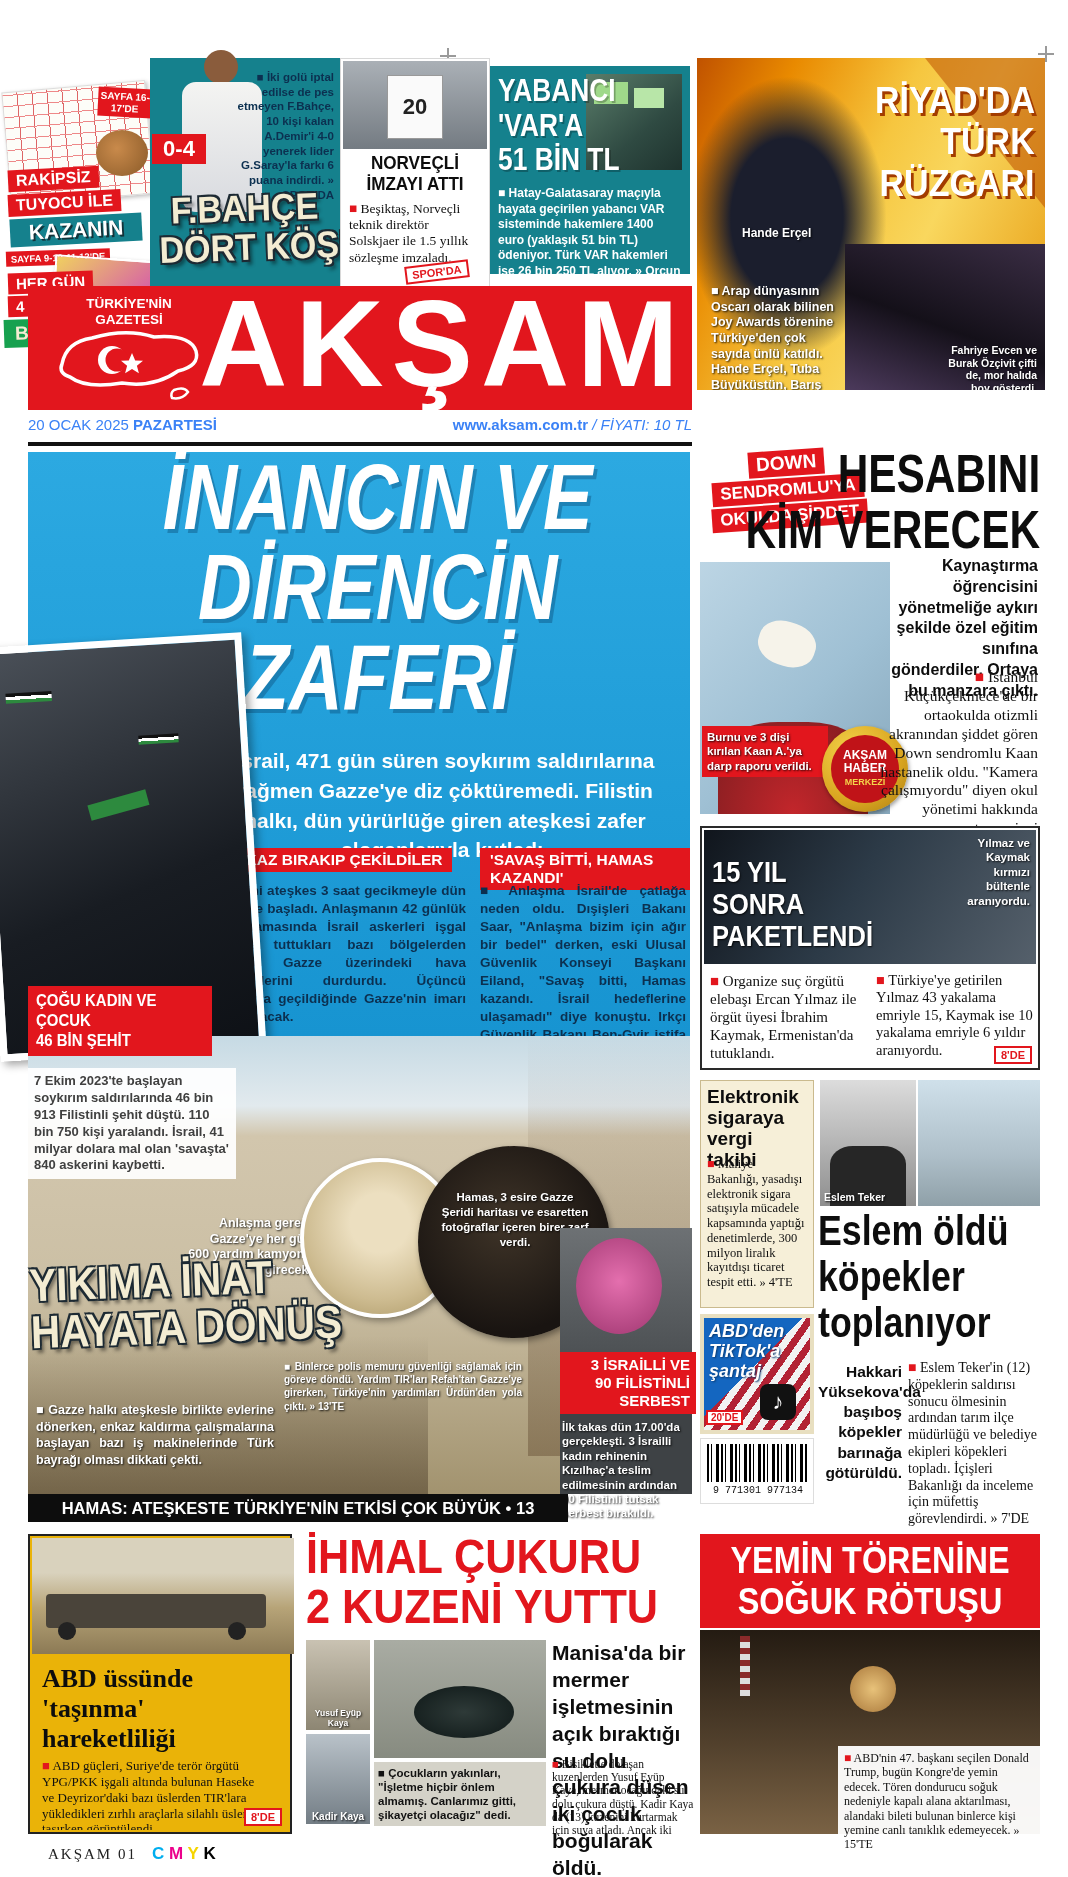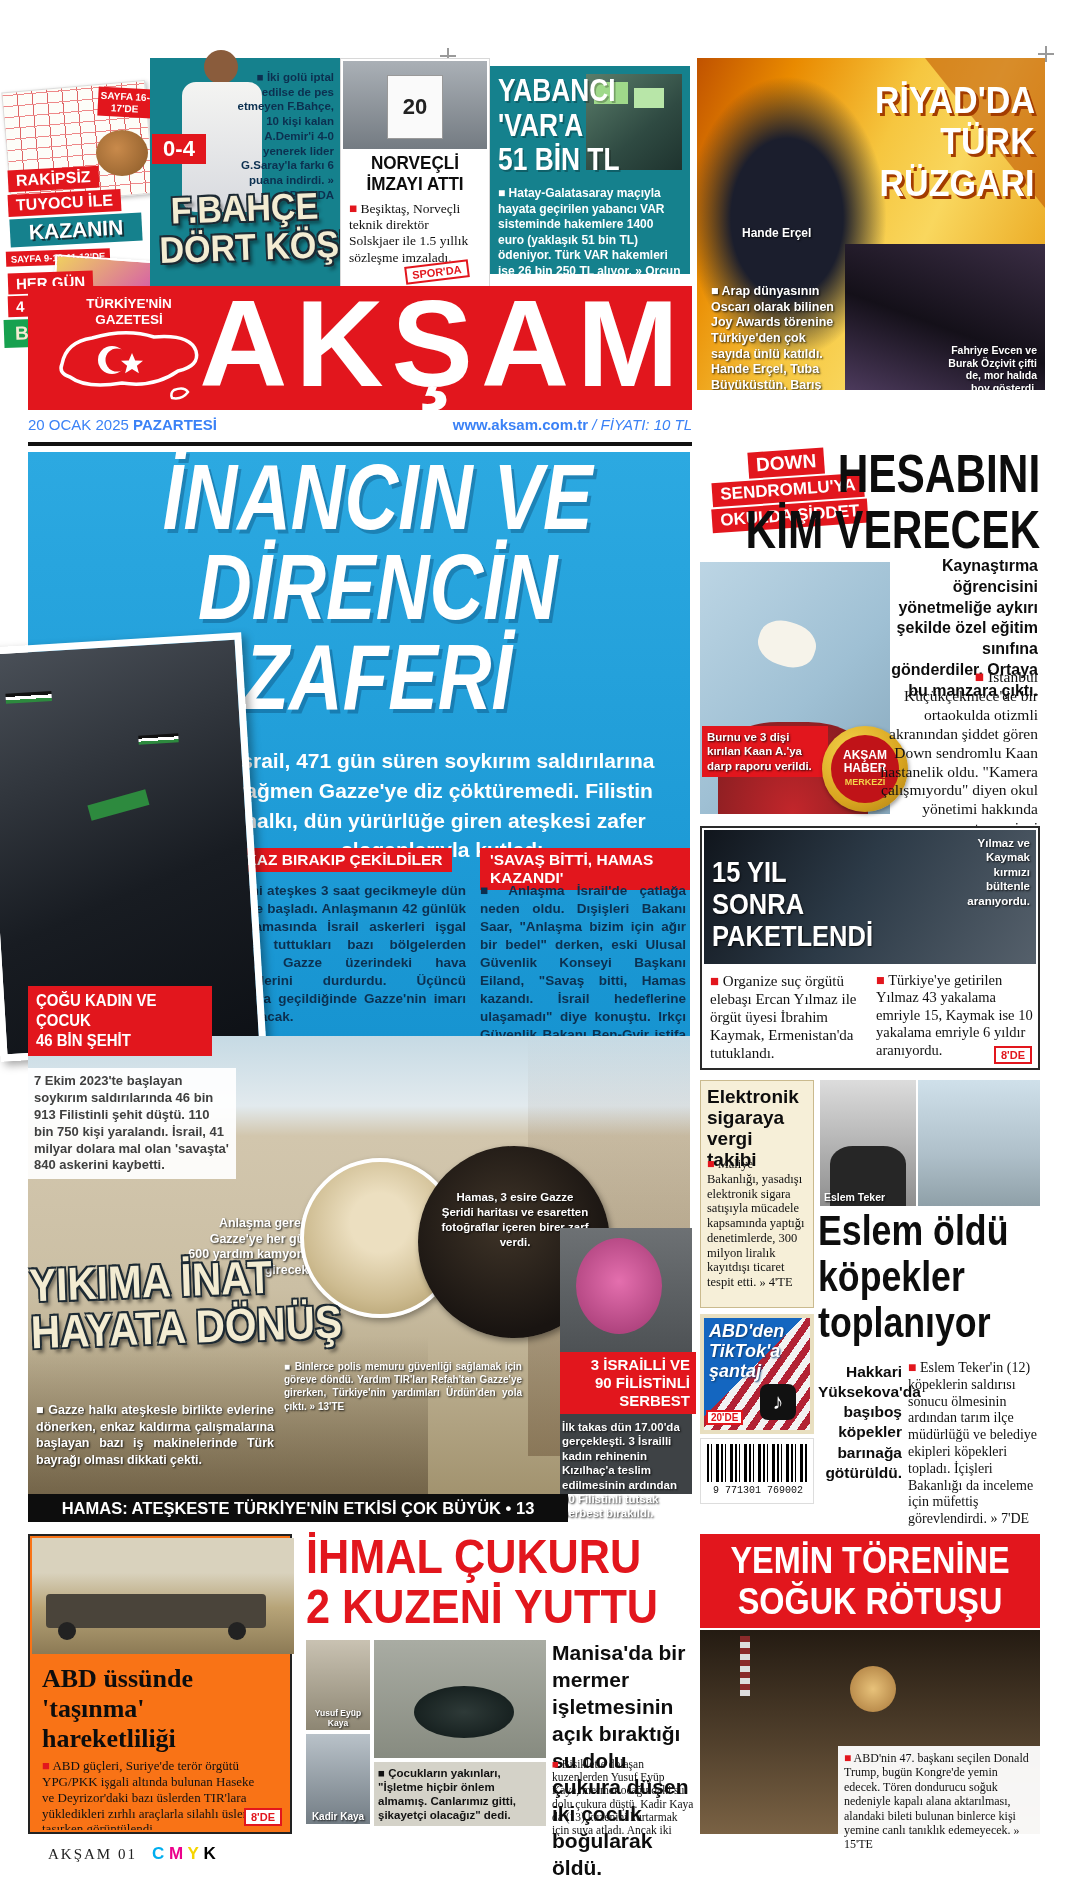--- a/index.html
+++ b/index.html
@@ -231,37 +231,37 @@
     <div class="a w b" style="left:5px;top:3px;font-size:18px;line-height:1.12;font-style:italic;text-shadow:1px 1px 2px #0a3a70">
       <span>ABD'den</span><br>
       <span>TikTok'a</span><br>
       <span>şantaj</span>
     </div>
     <div class="a ctr w" style="left:56px;top:66px;width:36px;height:36px;background:#111;border-radius:8px;font-size:22px;line-height:36px">♪</div>
     <div class="a tag" style="left:2px;top:92px;font-size:10px;padding:0 3px">20'DE</div>
   </div>
   <div class="a" style="left:700px;top:1438px;width:114px;height:66px;background:#fff;border:1px solid #ddd;box-sizing:border-box">
     <div class="a" style="left:6px;top:5px;width:100px;height:38px;background:repeating-linear-gradient(90deg,#000 0 2px,#fff 2px 4px,#000 4px 5px,#fff 5px 9px,#000 9px 12px,#fff 12px 14px)"></div>
-    <div class="a ctr" style="left:0;top:46px;width:114px;font-family:'Liberation Mono',monospace;font-size:10px">9 771301 769002</div>
+    <div class="a ctr" style="left:0;top:46px;width:114px;font-family:'Liberation Mono',monospace;font-size:10px">9 771301 977134</div>
   </div>
 
   <div class="a photo" style="left:820px;top:1080px;width:96px;height:126px;background:linear-gradient(180deg,#dcdcdc,#8e8e8e)">
     <div class="a" style="left:10px;top:66px;width:76px;height:60px;background:#262626;border-radius:30% 30% 0 0"></div>
     <div class="a w b osh" style="left:4px;bottom:3px;font-size:10.5px">Eslem Teker</div>
   </div>
   <div class="a photo" style="left:918px;top:1080px;width:122px;height:126px;background:linear-gradient(180deg,#cfe0ea,#aebfc9 60%,#8fa0a8)"></div>
   <div class="a b" style="left:818px;top:1208px;width:226px;font-size:42px;line-height:1.1;color:#0d0d0d">
     <span class="sq sql" style="transform:scaleX(.85)">Eslem öldü</span><br>
     <span class="sq sql" style="transform:scaleX(.85)">köpekler</span><br>
     <span class="sq sql" style="transform:scaleX(.85)">toplanıyor</span>
   </div>
   <div class="a rgt b" style="left:818px;top:1362px;width:84px;font-size:15.5px;line-height:1.3;color:#0d0d0d">Hakkari Yüksekova'da başıboş köpekler barınağa götürüldü.</div>
   <div class="a serif rb" style="left:908px;top:1360px;width:132px;font-size:14px;line-height:1.2">Eslem Teker'in (12) köpeklerin saldırısı sonucu ölmesinin ardından tarım ilçe müdürlüğü ve belediye ekipleri köpekleri topladı. İçişleri Bakanlığı da inceleme için müfettiş görevlendirdi. » 7'DE</div>
 
-  <div class="a" style="left:28px;top:1534px;width:264px;height:300px;background:#f97316;border:2px solid #222;box-sizing:border-box">
+  <div class="a" style="left:28px;top:1534px;width:264px;height:300px;background:#eab308;border:2px solid #222;box-sizing:border-box">
     <div class="a photo" style="left:2px;top:2px;width:262px;height:116px;background:linear-gradient(180deg,#d9d2bd 0 30%,#b7a478 60%,#8c7a55)">
       <div class="a" style="left:14px;top:56px;width:220px;height:34px;background:#4a443a;border-radius:4px"></div>
       <div class="a circ" style="left:26px;top:84px;width:18px;height:18px;background:#222"></div>
       <div class="a circ" style="left:196px;top:84px;width:18px;height:18px;background:#222"></div>
     </div>
     <div class="a serif b" style="left:12px;top:128px;width:240px;font-size:26px;line-height:1.15;color:#0d0d0d">
       <span>ABD üssünde</span><br>
       <span>'taşınma'</span><br>
       <span>hareketliliği</span>
     </div>

